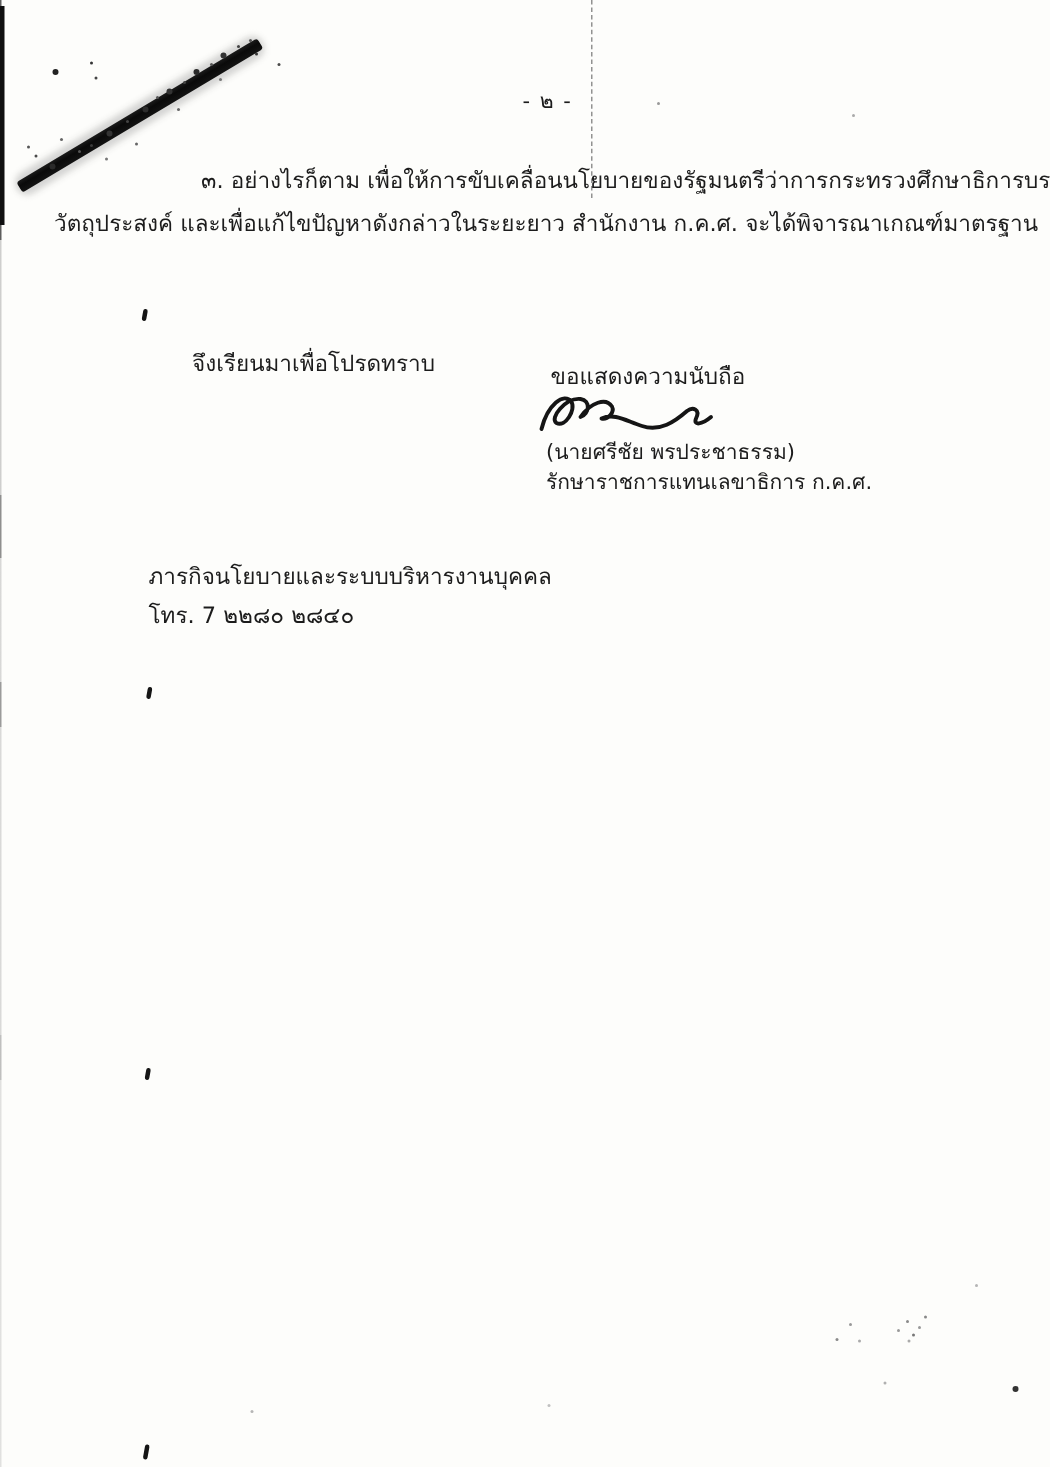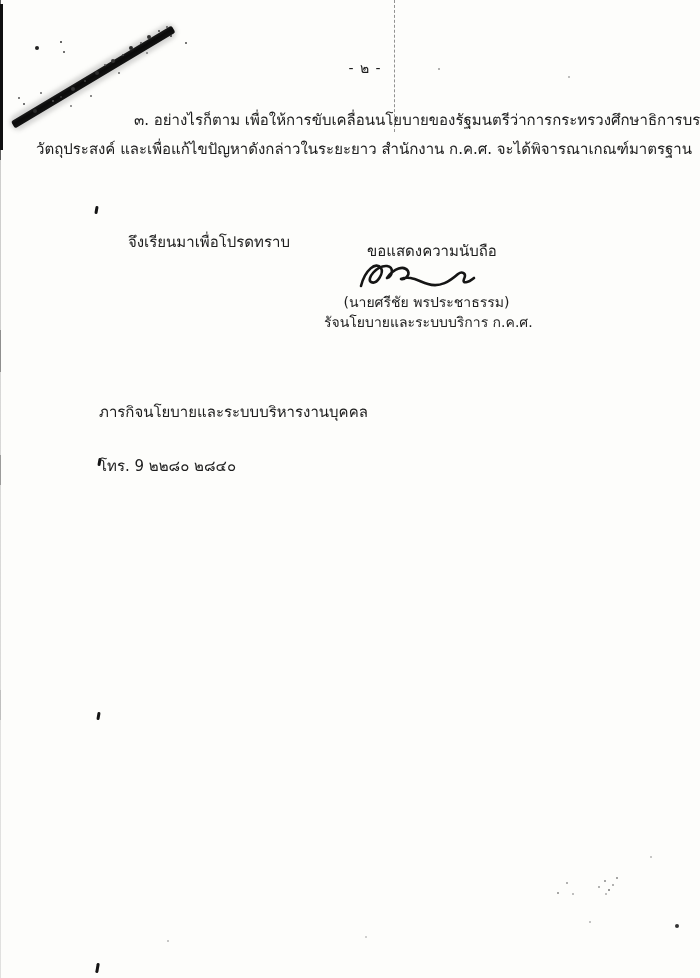--- a/index.html
+++ b/index.html
@@ -9,24 +9,24 @@
     font-family:"DejaVu Sans",sans-serif;color:#1c1c1c;
   }
   .txt{position:absolute;white-space:nowrap;line-height:20px;}
   .pnum{top:58px;left:330px;width:70px;text-align:center;font-size:14px;letter-spacing:1px;}
   .l1{top:110px;left:134px;font-size:15px;}
   .l2{top:139px;left:36px;font-size:15px;}
   .l3{top:168px;left:36px;font-size:15px;}
   .closing{top:200px;left:128px;font-size:15px;margin-top:32px;}
   .salutation{top:241px;left:367px;font-size:15px;text-align:center;}
   .sig-block{position:absolute;top:292px;left:324px;width:205px;text-align:center;font-size:14px;}
-  .sig-block div{line-height:20px;white-space:nowrap;}
+  .sig-block div{line-height:20px;white-space:nowrap;margin-left:40px;}
   .sig-svg{position:absolute;top:254px;left:356px;}
   .contact{position:absolute;top:371px;left:99px;font-size:15px;}
-  .contact div{line-height:26px;white-space:nowrap;margin-top:28px;}
+  .contact div{line-height:26px;white-space:nowrap;}
   
   .edge-top{position:absolute;left:0;top:4px;width:3px;height:146px;background:#101010;}
   .edge-line{position:absolute;left:0;top:0;width:1px;height:978px;
     background:linear-gradient(to bottom,
       rgba(40,40,40,.75) 0 160px, rgba(120,120,120,.35) 160px 330px,
       rgba(70,70,70,.6) 330px 372px, rgba(130,130,130,.3) 372px 455px,
       rgba(75,75,75,.55) 455px 485px, rgba(135,135,135,.3) 485px 690px,
       rgba(100,100,100,.4) 690px 720px, rgba(140,140,140,.25) 720px 978px);}
   .crease{position:absolute;left:394px;top:0;height:132px;width:0;
     border-left:1px dashed rgba(110,110,110,.75);}
@@ -87,21 +87,21 @@
 
   <svg class="sig-svg" width="126" height="38" viewBox="0 0 126 38">
     <path d="M5,32 C9,16 20,7 25,14 C28,19 21,31 15,28 C10,25 21,11 31,12
              C38,13 37,22 31,24 C38,14 48,11 52,17 C54,21 49,26 45,25
              C54,21 62,27 72,30 C84,34 94,27 102,20 C106,17 111,19 108,25
              C106,30 112,29 118,24" fill="none" stroke="#151515" stroke-width="2.6" stroke-linecap="round" stroke-linejoin="round"></path>
   </svg>
 
   <div class="sig-block">
     <div>(นายศรีชัย พรประชาธรรม)</div>
-    <div>รัจนโยบายและระบบบริการ ก.ค.ศ.</div>
+    <div>รักษาราชการแทนเลขาธิการ ก.ค.ศ.</div>
   </div>
 
   <div class="contact">
     <div>ภารกิจนโยบายและระบบบริหารงานบุคคล</div>
-    <div>โทร. 9 ๒๒๘๐ ๒๘๔๐</div>
+    <div>โทร. 7 ๒๒๘๐ ๒๘๔๐</div>
   </div>
 
 </div>
 
 </body></html>

